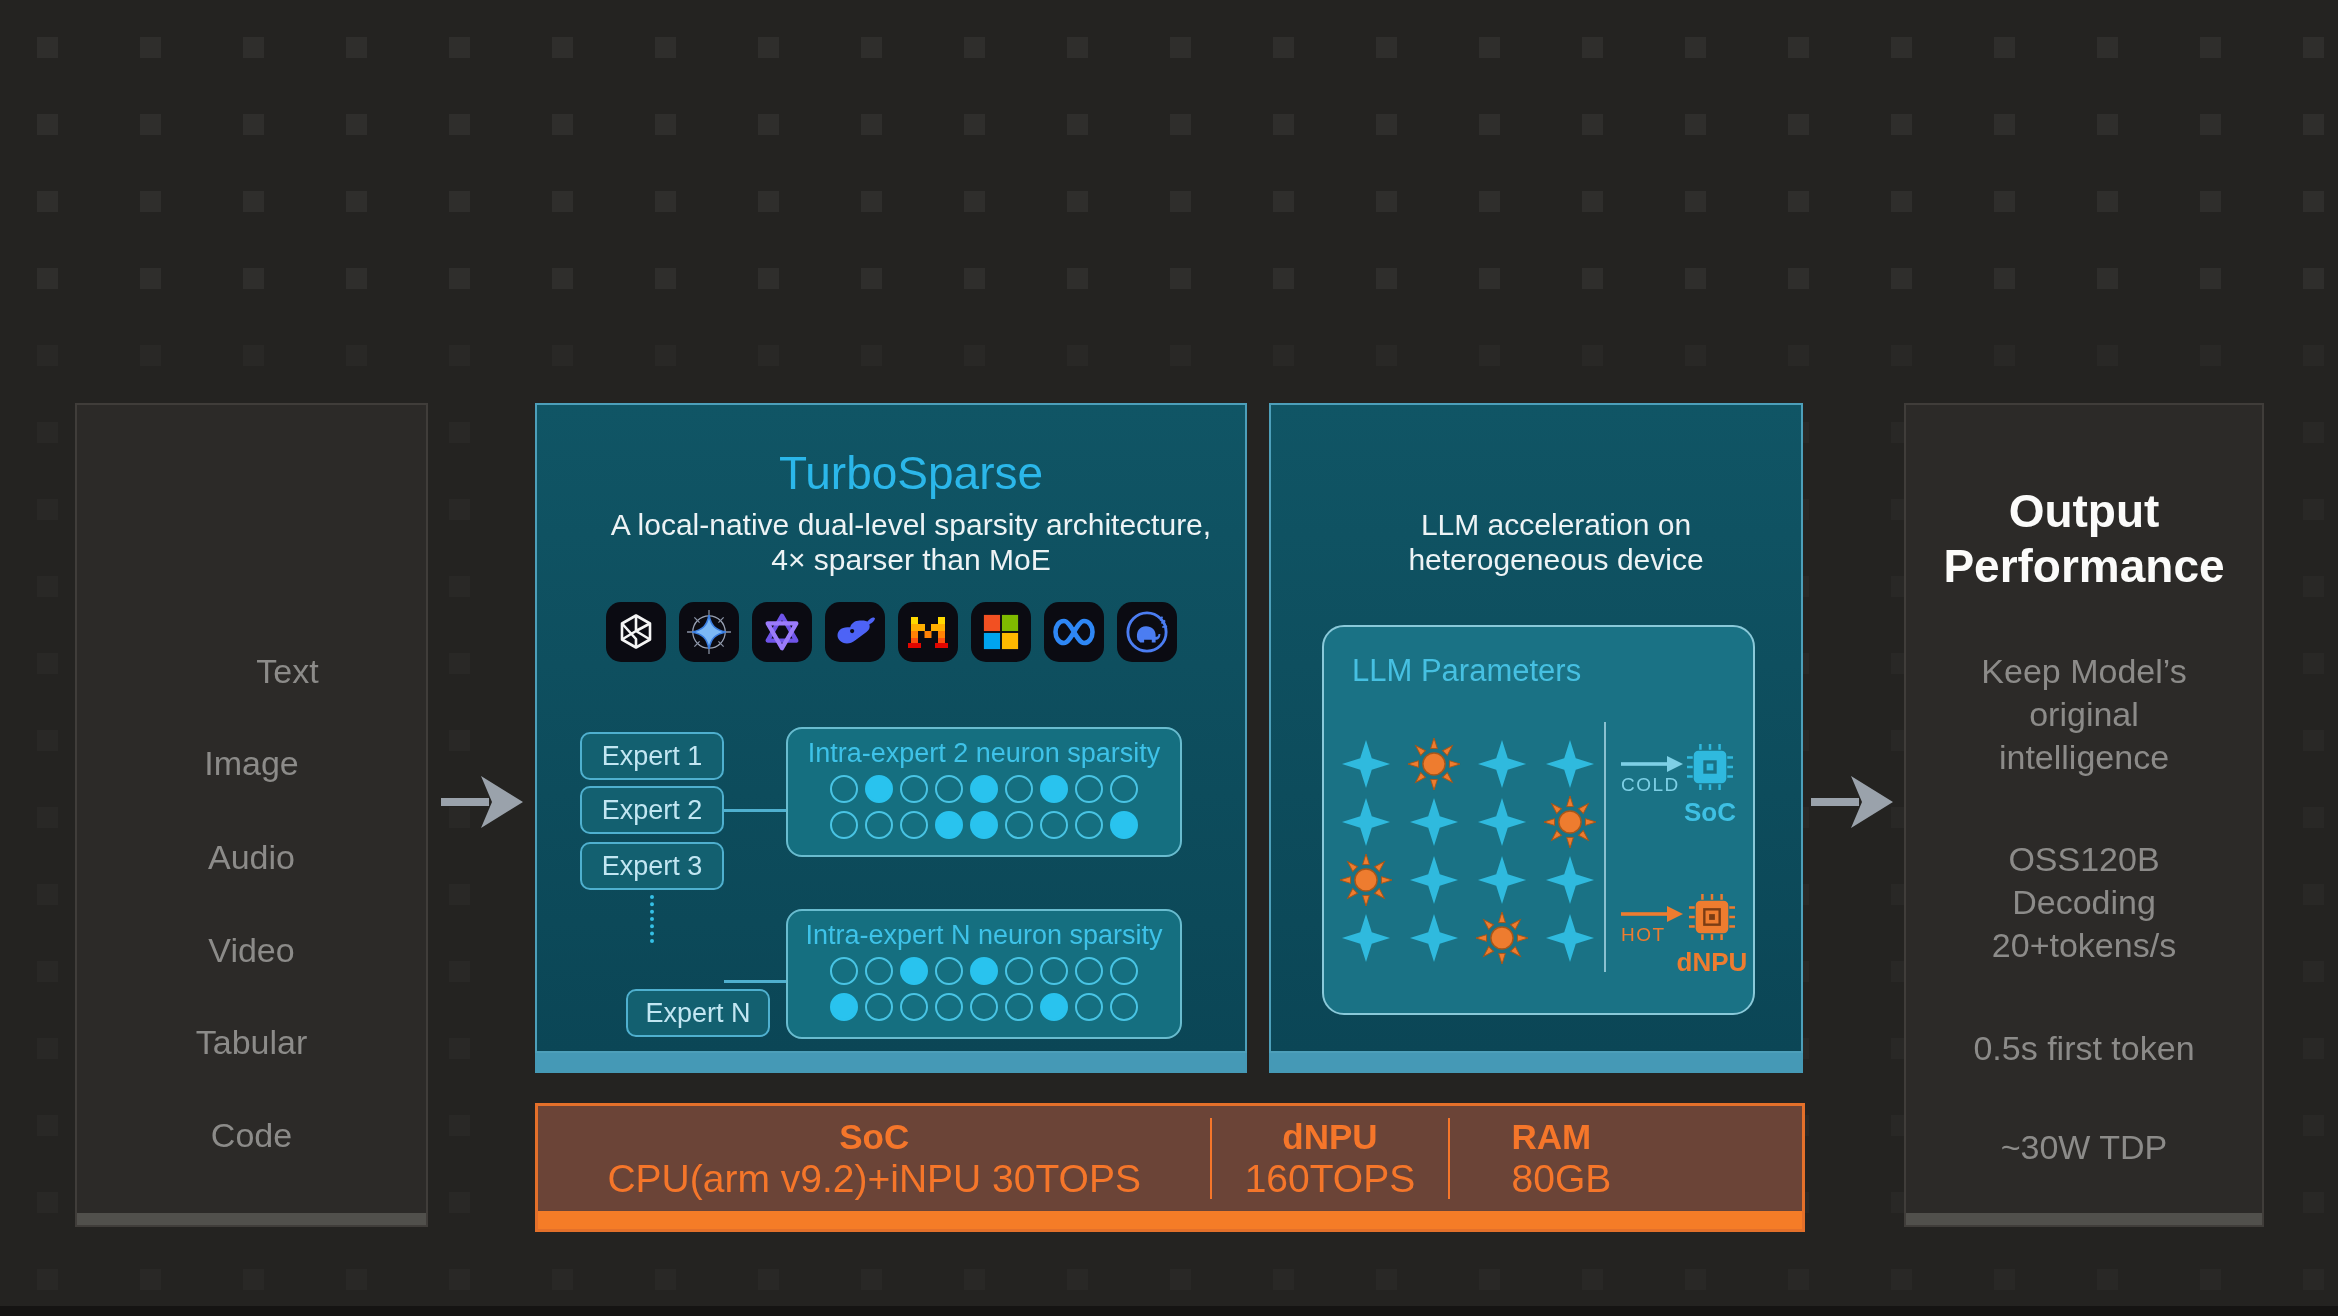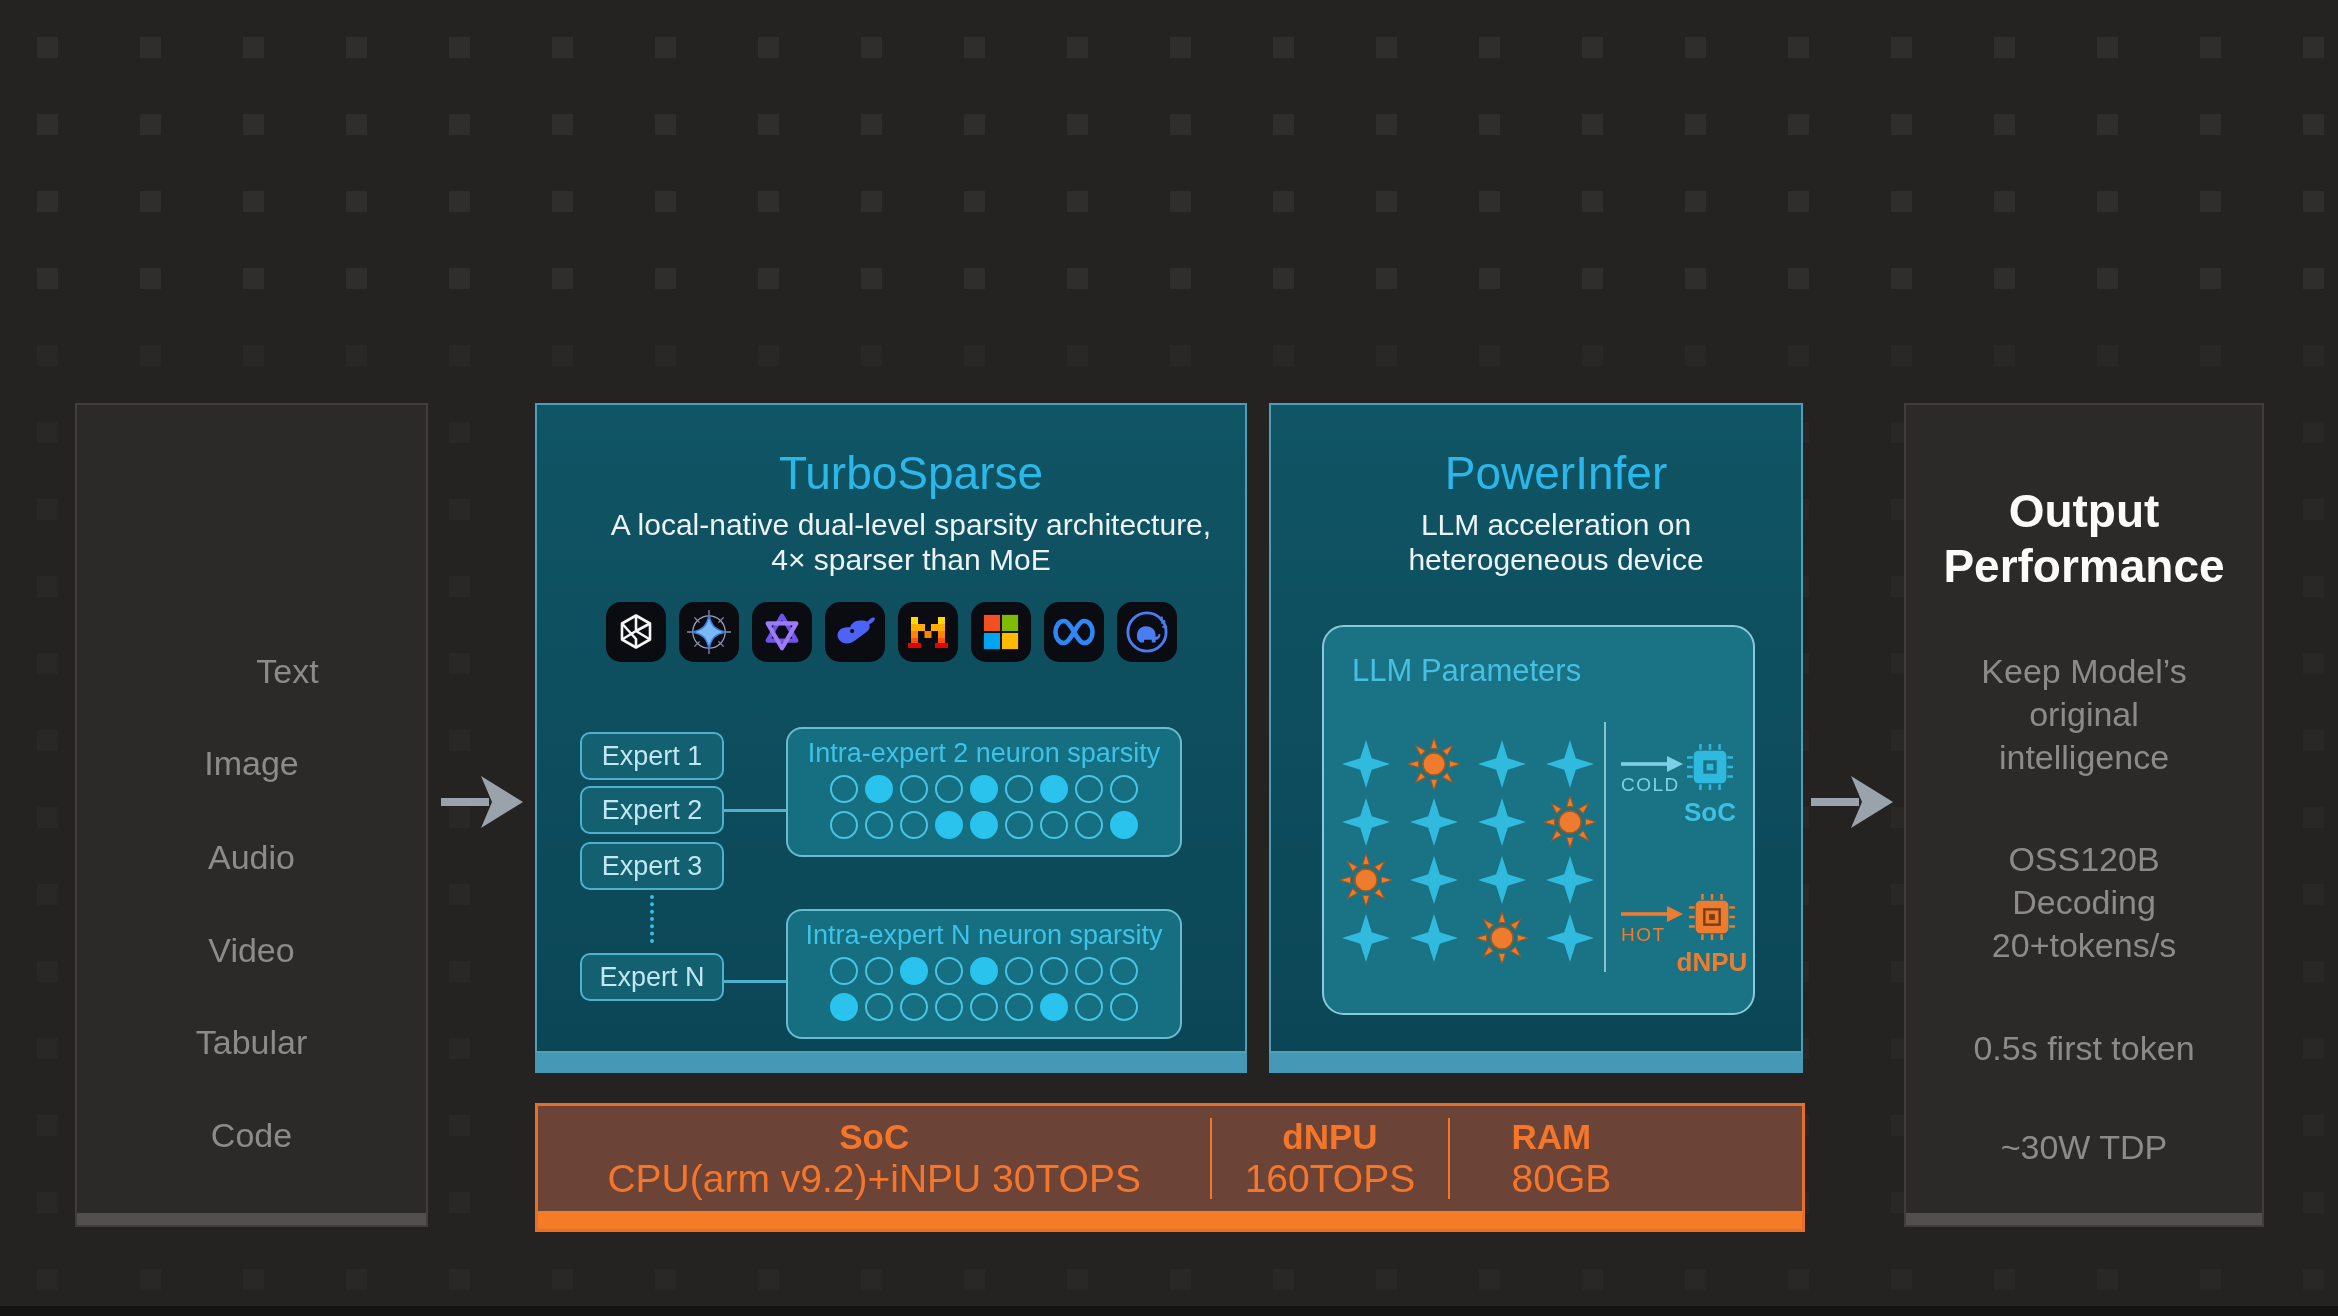--- a/index.html
+++ b/index.html
@@ -573,21 +573,21 @@
         <div class="expert-box" style="top:327px;">
             <span>Expert 1</span>
           </div>
         <div class="expert-box" style="top:381px;">
             <span>Expert 2</span>
           </div>
         <div class="expert-box" style="top:437px;">
             <span>Expert 3</span>
           </div>
         <div class="dotted-line" style="top:490px;"></div>
-        <div class="expert-box" style="top:548px;">
+        <div class="expert-box" style="top:584px;margin-left:46px;">
             <span>Expert N</span>
           </div>
 
         <div class="connector" style="top:404px;"></div>
         <div class="connector" style="top:575px;"></div>
 
         <div class="sparsity-box" style="top:322px;">
           <div class="sb-title">Intra-expert 2 neuron sparsity</div>
           <div class="dots">
               <div class="dot-row">
@@ -640,21 +640,20 @@
                 <span class="dot"></span>
               </div>
             </div>
         </div>
       </div>
       <div class="pt-strip"></div>
     </div>
 
     <div class="panel-teal" style="left:1269px;width:534px;">
       <div class="pt-body">
-        <div class="pt-title">PowerInfer</div>
         <div class="pt-sub">
           <div>LLM acceleration on</div>
           <div>heterogeneous device</div>
         </div>
 
         <div class="params-box">
           <div class="pb-title">LLM Parameters</div>
           <div class="param-grid">
               <div class="pcell">
                 <svg viewBox="0 0 52 52" width="50" height="50">

